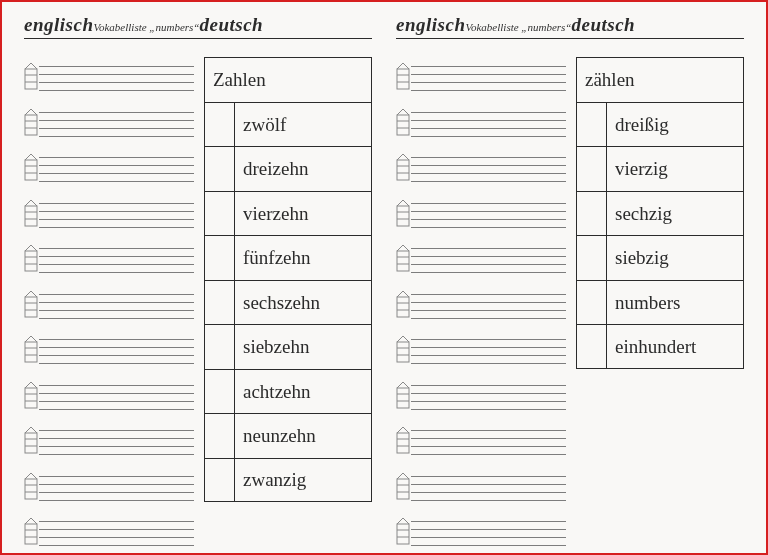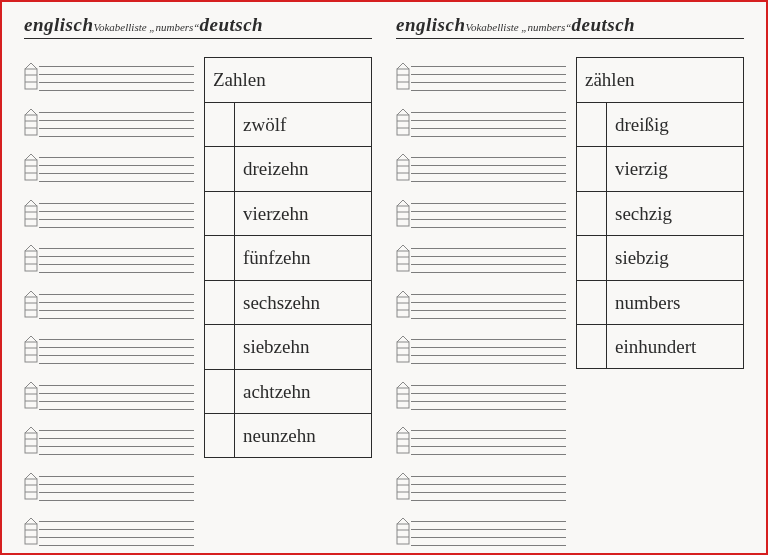--- a/index.html
+++ b/index.html
@@ -307,20 +307,24 @@
           <span class="txt">siebzehn</span>
         </div>
         <div class="cell indent">
           <div class="gutter"></div>
           <span class="txt">achtzehn</span>
         </div>
         <div class="cell indent">
           <div class="gutter"></div>
           <span class="txt">neunzehn</span>
         </div>
+        <div class="cell indent">
+          <div class="gutter"></div>
+          <span class="txt">zwanzig</span>
+        </div>
       </div>
   </div>
 </div>
 
 <div class="page">
   <div class="hdr">
     <span class="lang-left">englisch</span>
     <span class="subtitle">Vokabelliste „numbers“</span>
     <span class="lang-right">deutsch</span>
   </div>

